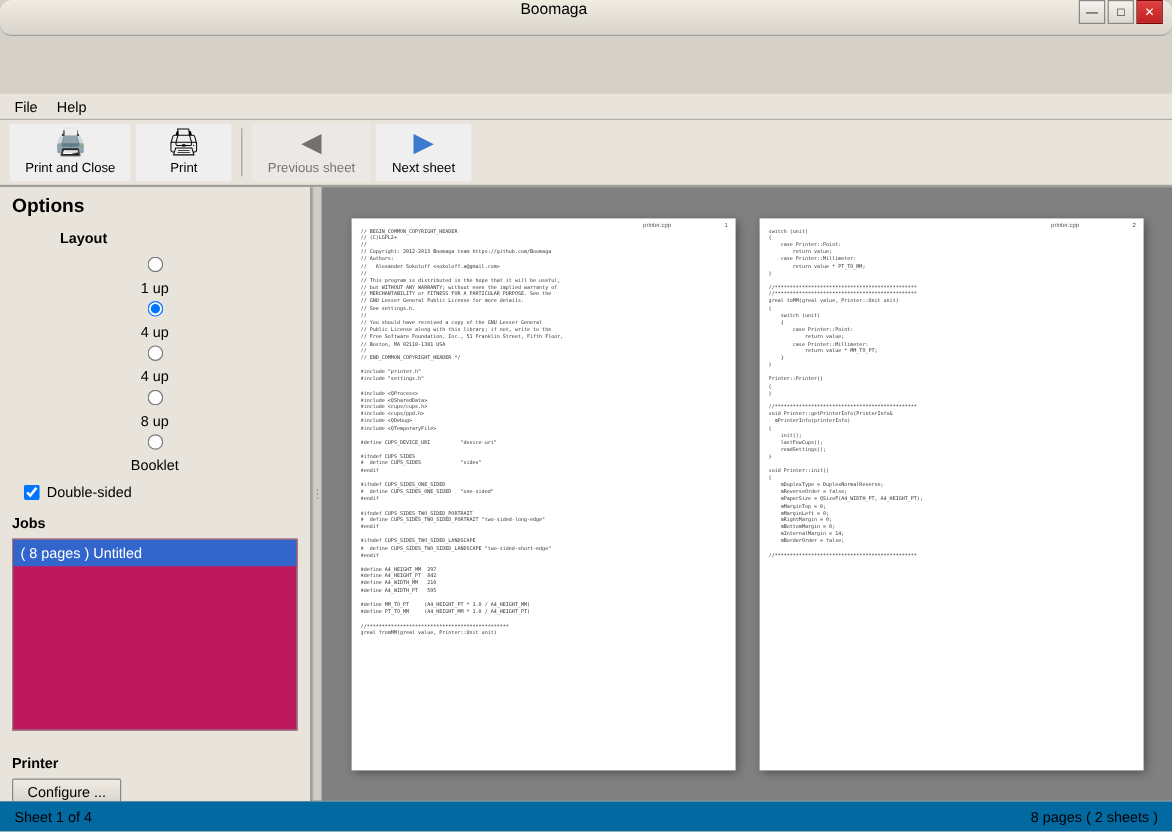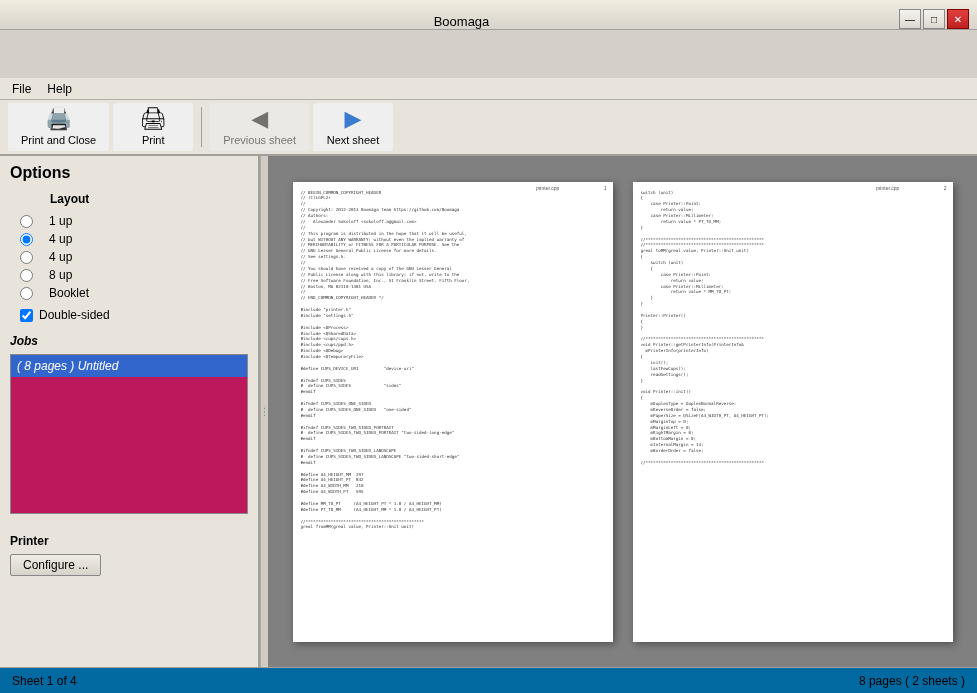--- a/index.html
+++ b/index.html
@@ -3,25 +3,26 @@
   <meta charset="utf-8">
   <style>
     * { box-sizing: border-box; margin: 0; padding: 0; }
     body { font-family: 'Segoe UI', Arial, sans-serif; font-size: 12px; background: #d4d0c8; width: 977px; height: 693px; overflow: hidden; display: flex; flex-direction: column; }
 
     
     .title-bar {
       background: linear-gradient(to bottom, #f0ece0, #d8d4cc);
       height: 30px;
       display: flex;
-      align-items: flex-end;
+      align-items: flex-start;
       justify-content: space-between;
       border-bottom: 1px solid #a0a0a0;
       padding: 0 8px;
       user-select: none;
+      border-radius: 10px;
     }
     .title-bar-title { flex: 1; text-align: center; font-size: 13px; font-weight: normal; }
     .title-bar-controls { display: flex; gap: 2px; }
     .title-btn {
       width: 22px; height: 20px; border: 1px solid #888; background: linear-gradient(to bottom, #f5f3ee, #ddd9d0);
       cursor: pointer; display: flex; align-items: center; justify-content: center; font-size: 10px;
     }
     .title-btn.close { background: linear-gradient(to bottom, #e04040, #c02020); color: white; border-color: #800000; }
     .title-btn-spacer { width: 16px; }
 
@@ -81,33 +82,33 @@
 
     
     .section-title {
       padding: 6px 10px 4px;
       font-weight: bold;
       font-size: 12px;
       margin-left: 40px;
     }
     .radio-group { padding: 2px 20px; }
     .radio-item {
-      display: flex; align-items: center; gap: 16px;
-      padding: 2px 0; cursor: pointer;
+      display: flex; align-items: center; gap: 6px;
+      padding: 2px 0; cursor: pointer; flex-direction: column;
     }
     .radio-item input[type=radio] { cursor: pointer; }
 
     .checkbox-item {
       display: flex; align-items: center; gap: 6px;
       padding: 4px 20px; cursor: pointer;
     }
     .checkbox-item input[type=checkbox] { cursor: pointer; }
 
     
-    .jobs-section { padding: 8px 10px; font-style: italic; }
+    .jobs-section { padding: 8px 10px; }
     .jobs-title { font-weight: bold; font-size: 12px; margin-bottom: 6px; }
     .jobs-list {
       border: 1px solid #888;
       background: #be185d;
       height: 160px;
       overflow-y: auto;
     }
     .job-item {
       padding: 4px 6px;
       cursor: pointer;

